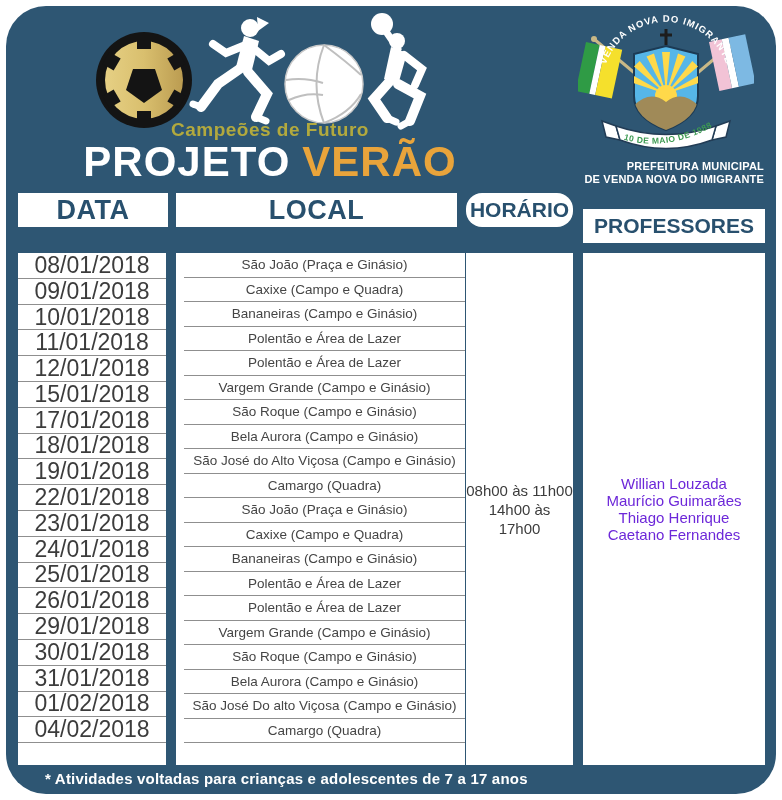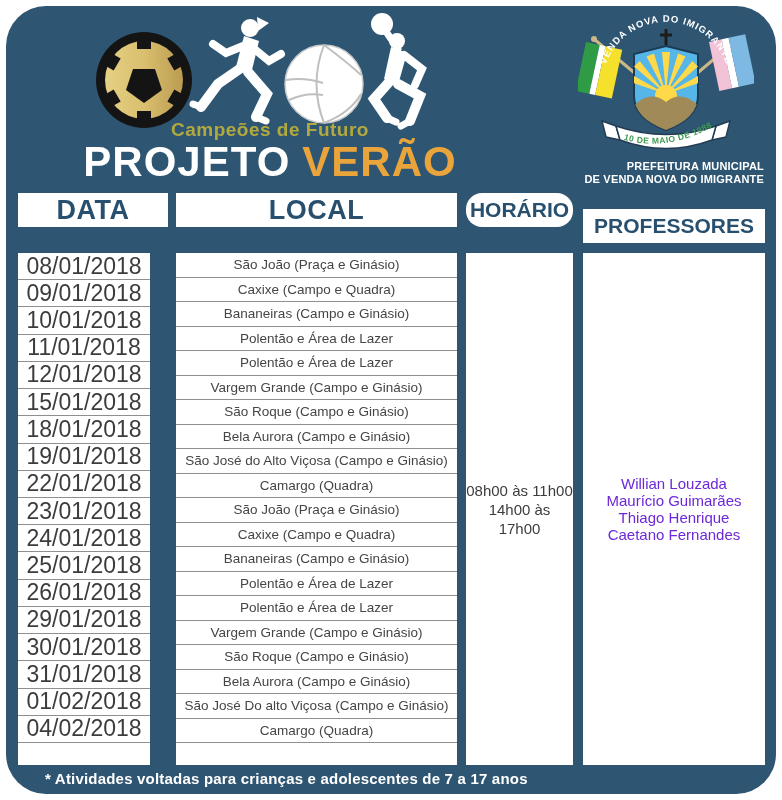--- a/index.html
+++ b/index.html
@@ -42,22 +42,22 @@
   }
   .hdr-data {left:18px; width:150px;font-size:27px;letter-spacing:.5px;}
   .hdr-local{left:176px;width:281px;font-size:27px;letter-spacing:.5px;}
   .hdr-hor  {left:466px;width:107px;font-size:21px;border-radius:16px;}
   .hdr-prof {left:583px;width:182px;font-size:21px;margin-top:16px;}
 
   .bodycol{
     top:253px;height:512px;background:#ffffff;
     display:flex;flex-direction:column;
   }
-  .col-dates {left:18px; width:132px;}
-  .col-locals{left:176px;width:281px;}
+  .col-dates {left:18px; width:148px;}
+  .col-locals{left:176px;width:281px;padding-left:8px;}
   .col-hor   {left:466px;width:107px;justify-content:center;align-items:center;text-align:center;}
   .col-prof  {left:583px;width:182px;justify-content:center;align-items:center;text-align:center;}
 
   .rowlist{flex:1 1 auto;display:flex;flex-direction:column;min-height:0;}
   .cell{
     flex:1 1 0;display:flex;align-items:center;justify-content:center;
     overflow:hidden;white-space:nowrap;
   }
   .cell + .cell{border-top:1px solid #8f8f8f;}
   .date-cell{font-size:23px;color:#3c3c3c;}
@@ -216,20 +216,21 @@
 
 <div class="abs bodycol col-dates">
   <div class="rowlist">
 
   <div class="cell date-cell">08/01/2018</div>
       <div class="cell date-cell">09/01/2018</div>
       <div class="cell date-cell">10/01/2018</div>
       <div class="cell date-cell">11/01/2018</div>
       <div class="cell date-cell">12/01/2018</div>
       <div class="cell date-cell">15/01/2018</div>
+      <div class="cell date-cell">17/01/2018</div>
       <div class="cell date-cell">18/01/2018</div>
       <div class="cell date-cell">19/01/2018</div>
       <div class="cell date-cell">22/01/2018</div>
       <div class="cell date-cell">23/01/2018</div>
       <div class="cell date-cell">24/01/2018</div>
       <div class="cell date-cell">25/01/2018</div>
       <div class="cell date-cell">26/01/2018</div>
       <div class="cell date-cell">29/01/2018</div>
       <div class="cell date-cell">30/01/2018</div>
       <div class="cell date-cell">31/01/2018</div>

